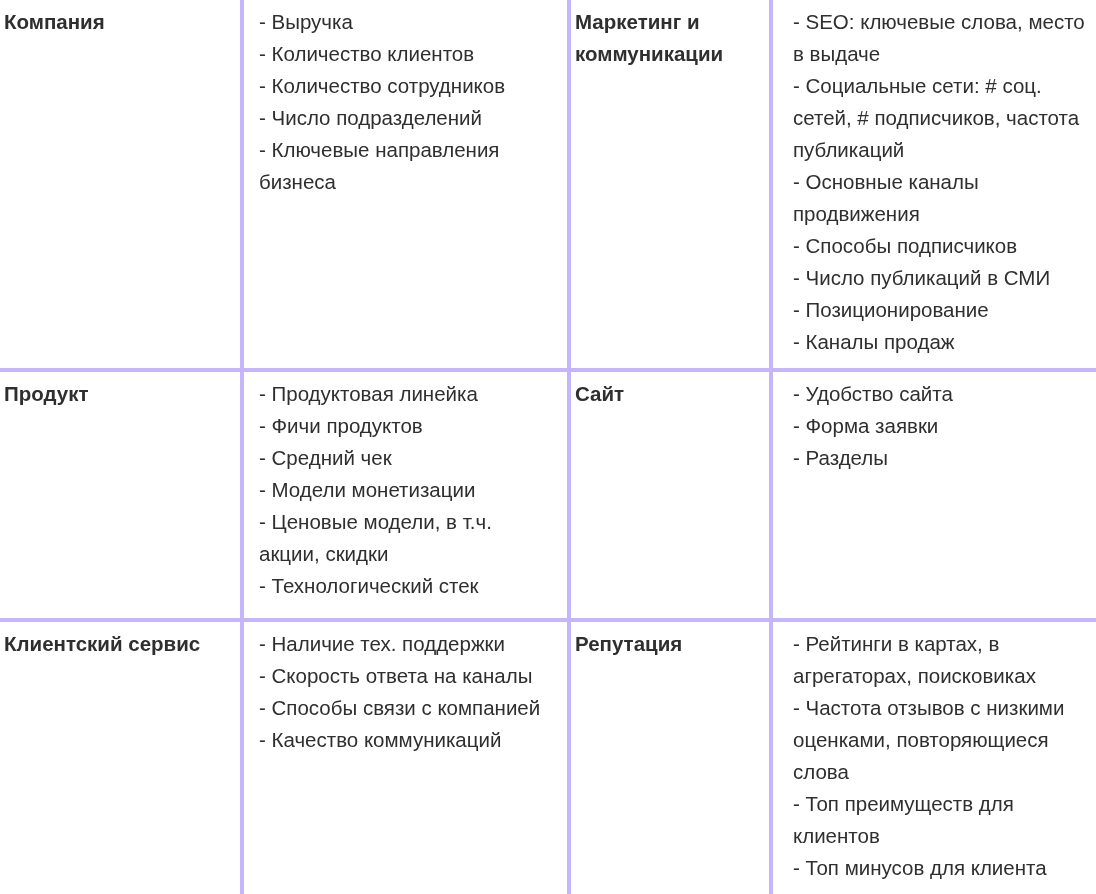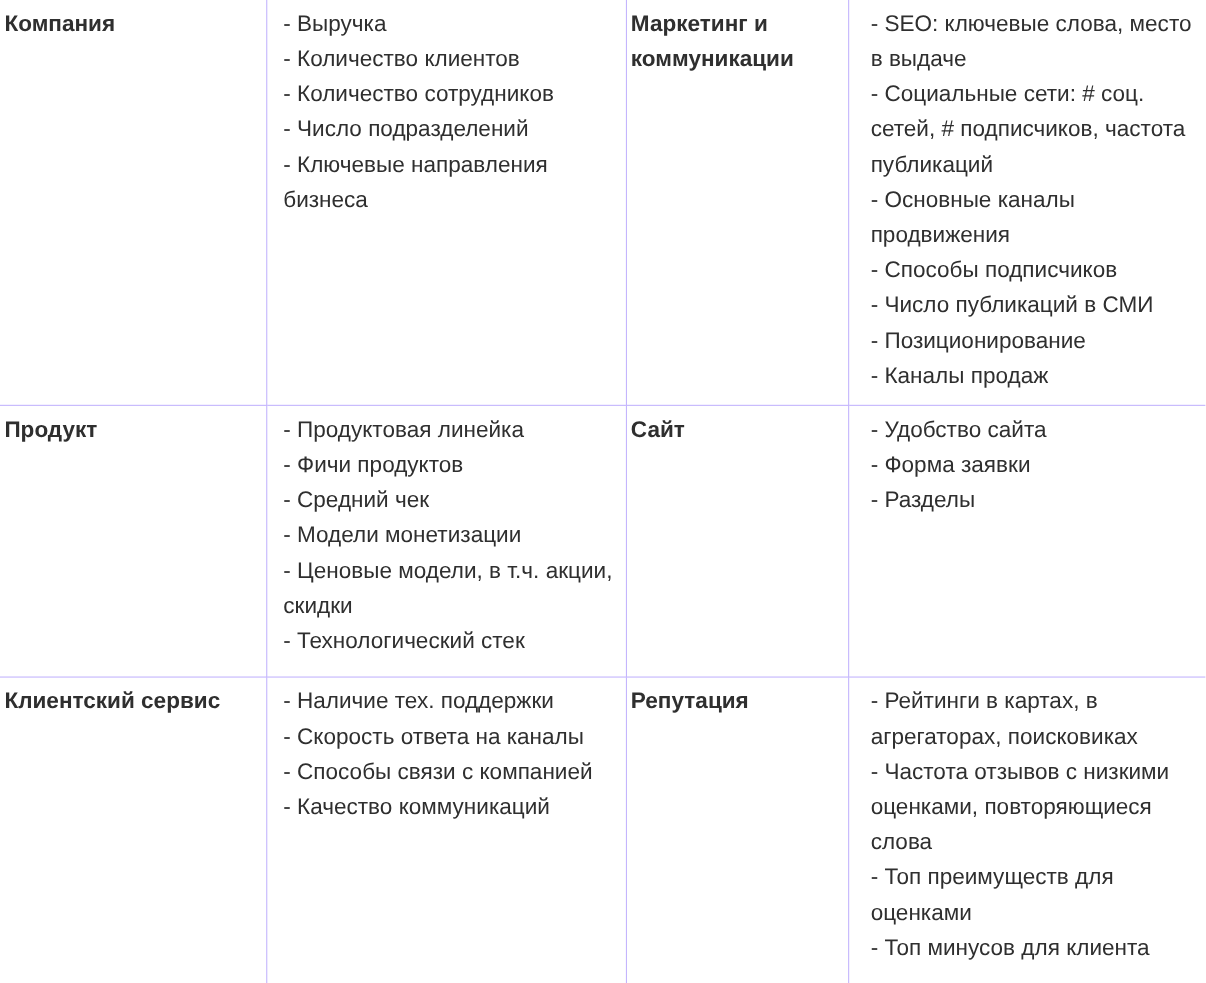--- a/index.html
+++ b/index.html
@@ -2,21 +2,21 @@
 <html><head>
 <meta charset="utf-8">
 <style>
   html, body { margin: 0; padding: 0; background: #ffffff; }
   body { width: 1096px; height: 894px; overflow: hidden; font-family: "Liberation Sans", sans-serif; color: #2f2f2f; }
   table { border-collapse: collapse; table-layout: fixed; width: 1096px; }
   col.c0 { width: 242px; }
   col.c1 { width: 327px; }
   col.c2 { width: 202px; }
   col.c3 { width: 325px; }
-  td { vertical-align: top; font-size: 20.5px; line-height: 32px; padding: 6px 10px 10px 15px; border: 1px solid #c4b5fd; }
+  td { vertical-align: top; font-size: 20.5px; line-height: 32px; padding: 6px 10px 10px 15px; border: 4px solid #c4b5fd; }
   tr:first-child td { border-top: none; }
   td:first-child { border-left: none; padding-left: 11px; }
   td:last-child { border-right: none; padding-left: 20px; }
   tr:last-child td { border-bottom: none; }
   td.head { font-weight: bold; padding-left: 4px; }
   td.head:first-child { }
   tr.r0 td { height: 346px; }
   tr.r1 td { height: 230px; }
   tr.r2 td { height: 262px; }
   .line { display: block; white-space: normal; }
@@ -74,18 +74,18 @@
       <td>
         <span class="line">- Наличие тех. поддержки</span>
         <span class="line">- Скорость ответа на каналы</span>
         <span class="line">- Способы связи с компанией</span>
         <span class="line">- Качество коммуникаций</span>
       </td>
       <td class="head">Репутация</td>
       <td>
         <span class="line">- Рейтинги в картах, в агрегаторах, поисковиках</span>
         <span class="line">- Частота отзывов с низкими оценками, повторяющиеся слова</span>
-        <span class="line">- Топ преимуществ для оценками</span>
+        <span class="line">- Топ преимуществ для клиентов</span>
         <span class="line">- Топ минусов для клиента</span>
       </td>
     </tr>
   </tbody>
 </table>
 
 </body></html>

